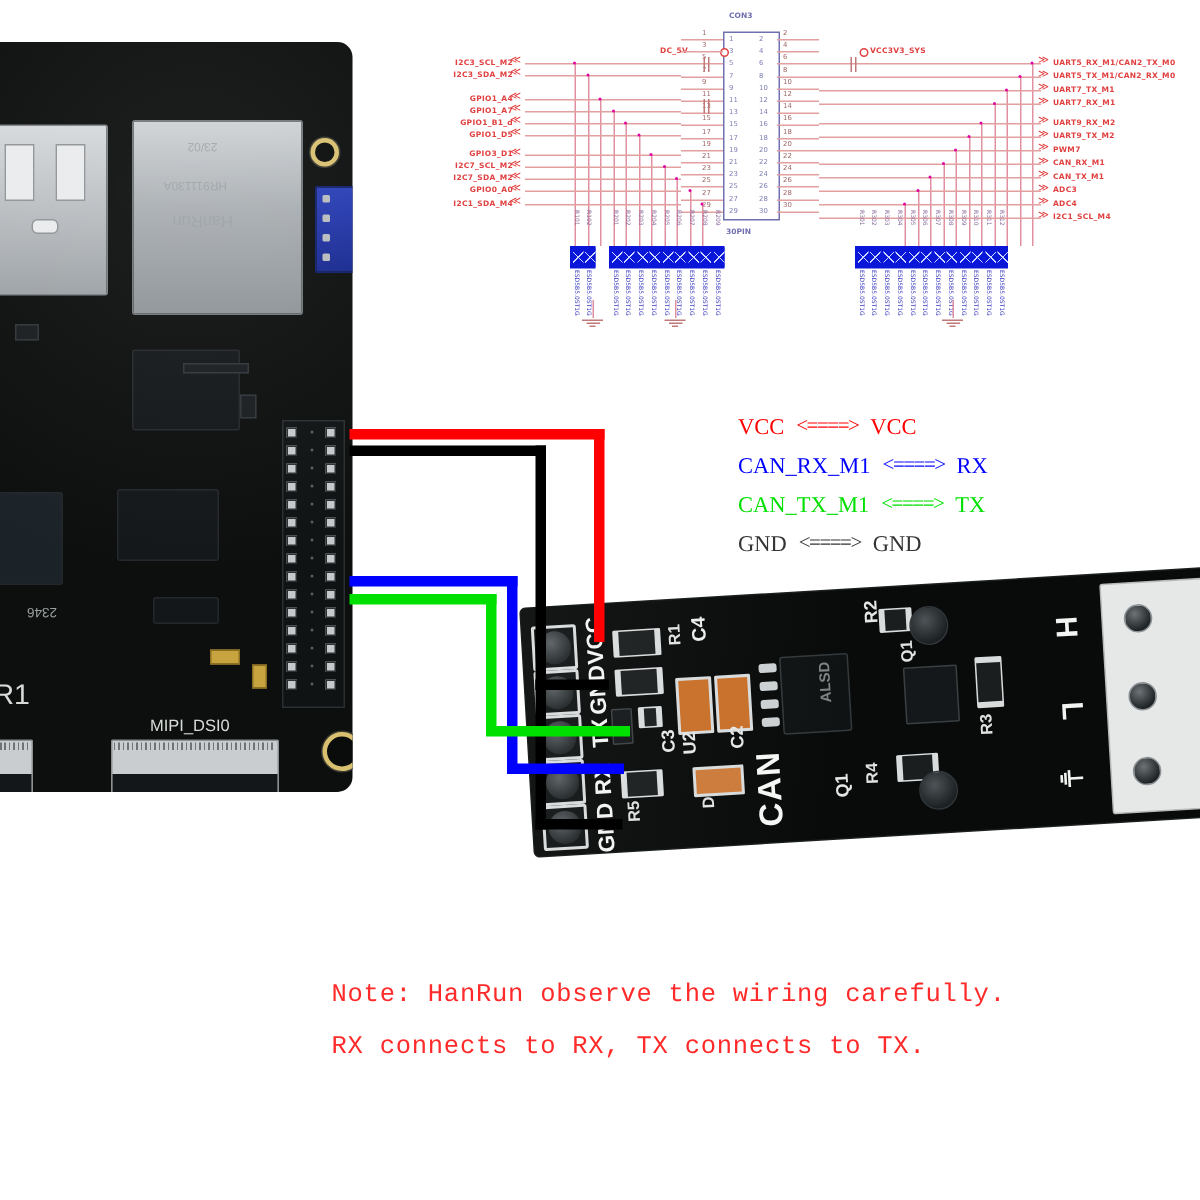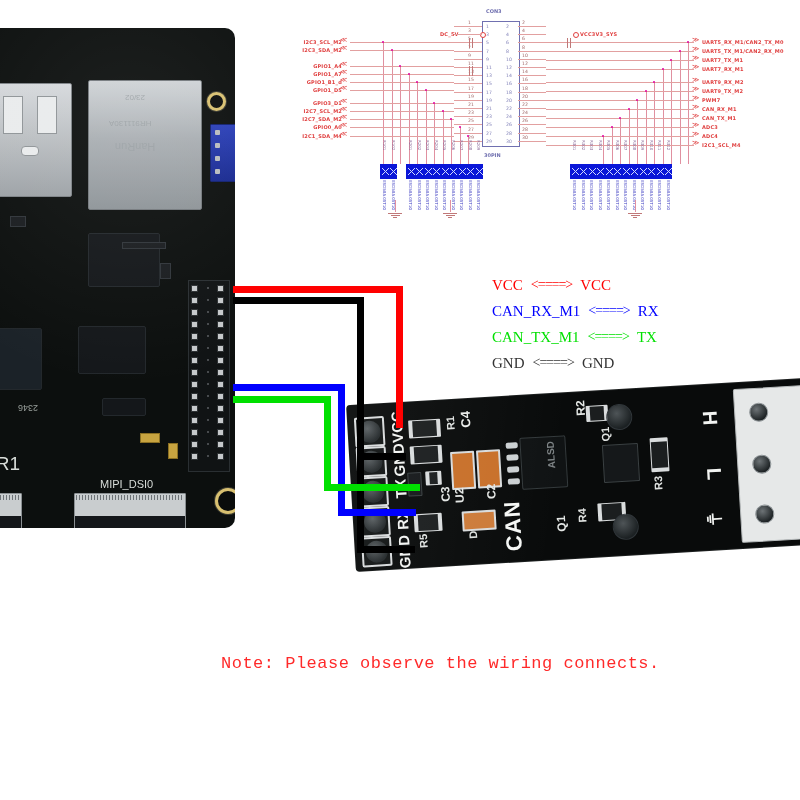--- a/index.html
+++ b/index.html
@@ -675,14 +675,15 @@
     <span class="leg-r" style="color:#00e000;">TX</span>
   </div>
   <div class="leg-row">
     <span class="leg-l" style="color:#333333;">GND</span>
     <span class="leg-a" style="color:#333333;">&lt;====&gt;</span>
     <span class="leg-r" style="color:#333333;">GND</span>
   </div>
 </div>
 
 <div class="abs" id="note">
-  <div>Note: Please observe the wiring connects.</div>
+  <div>Note: HanRun observe the wiring carefully.</div>
+  <div>RX connects to RX, TX connects to TX.</div>
 </div>
 
 </body></html>

